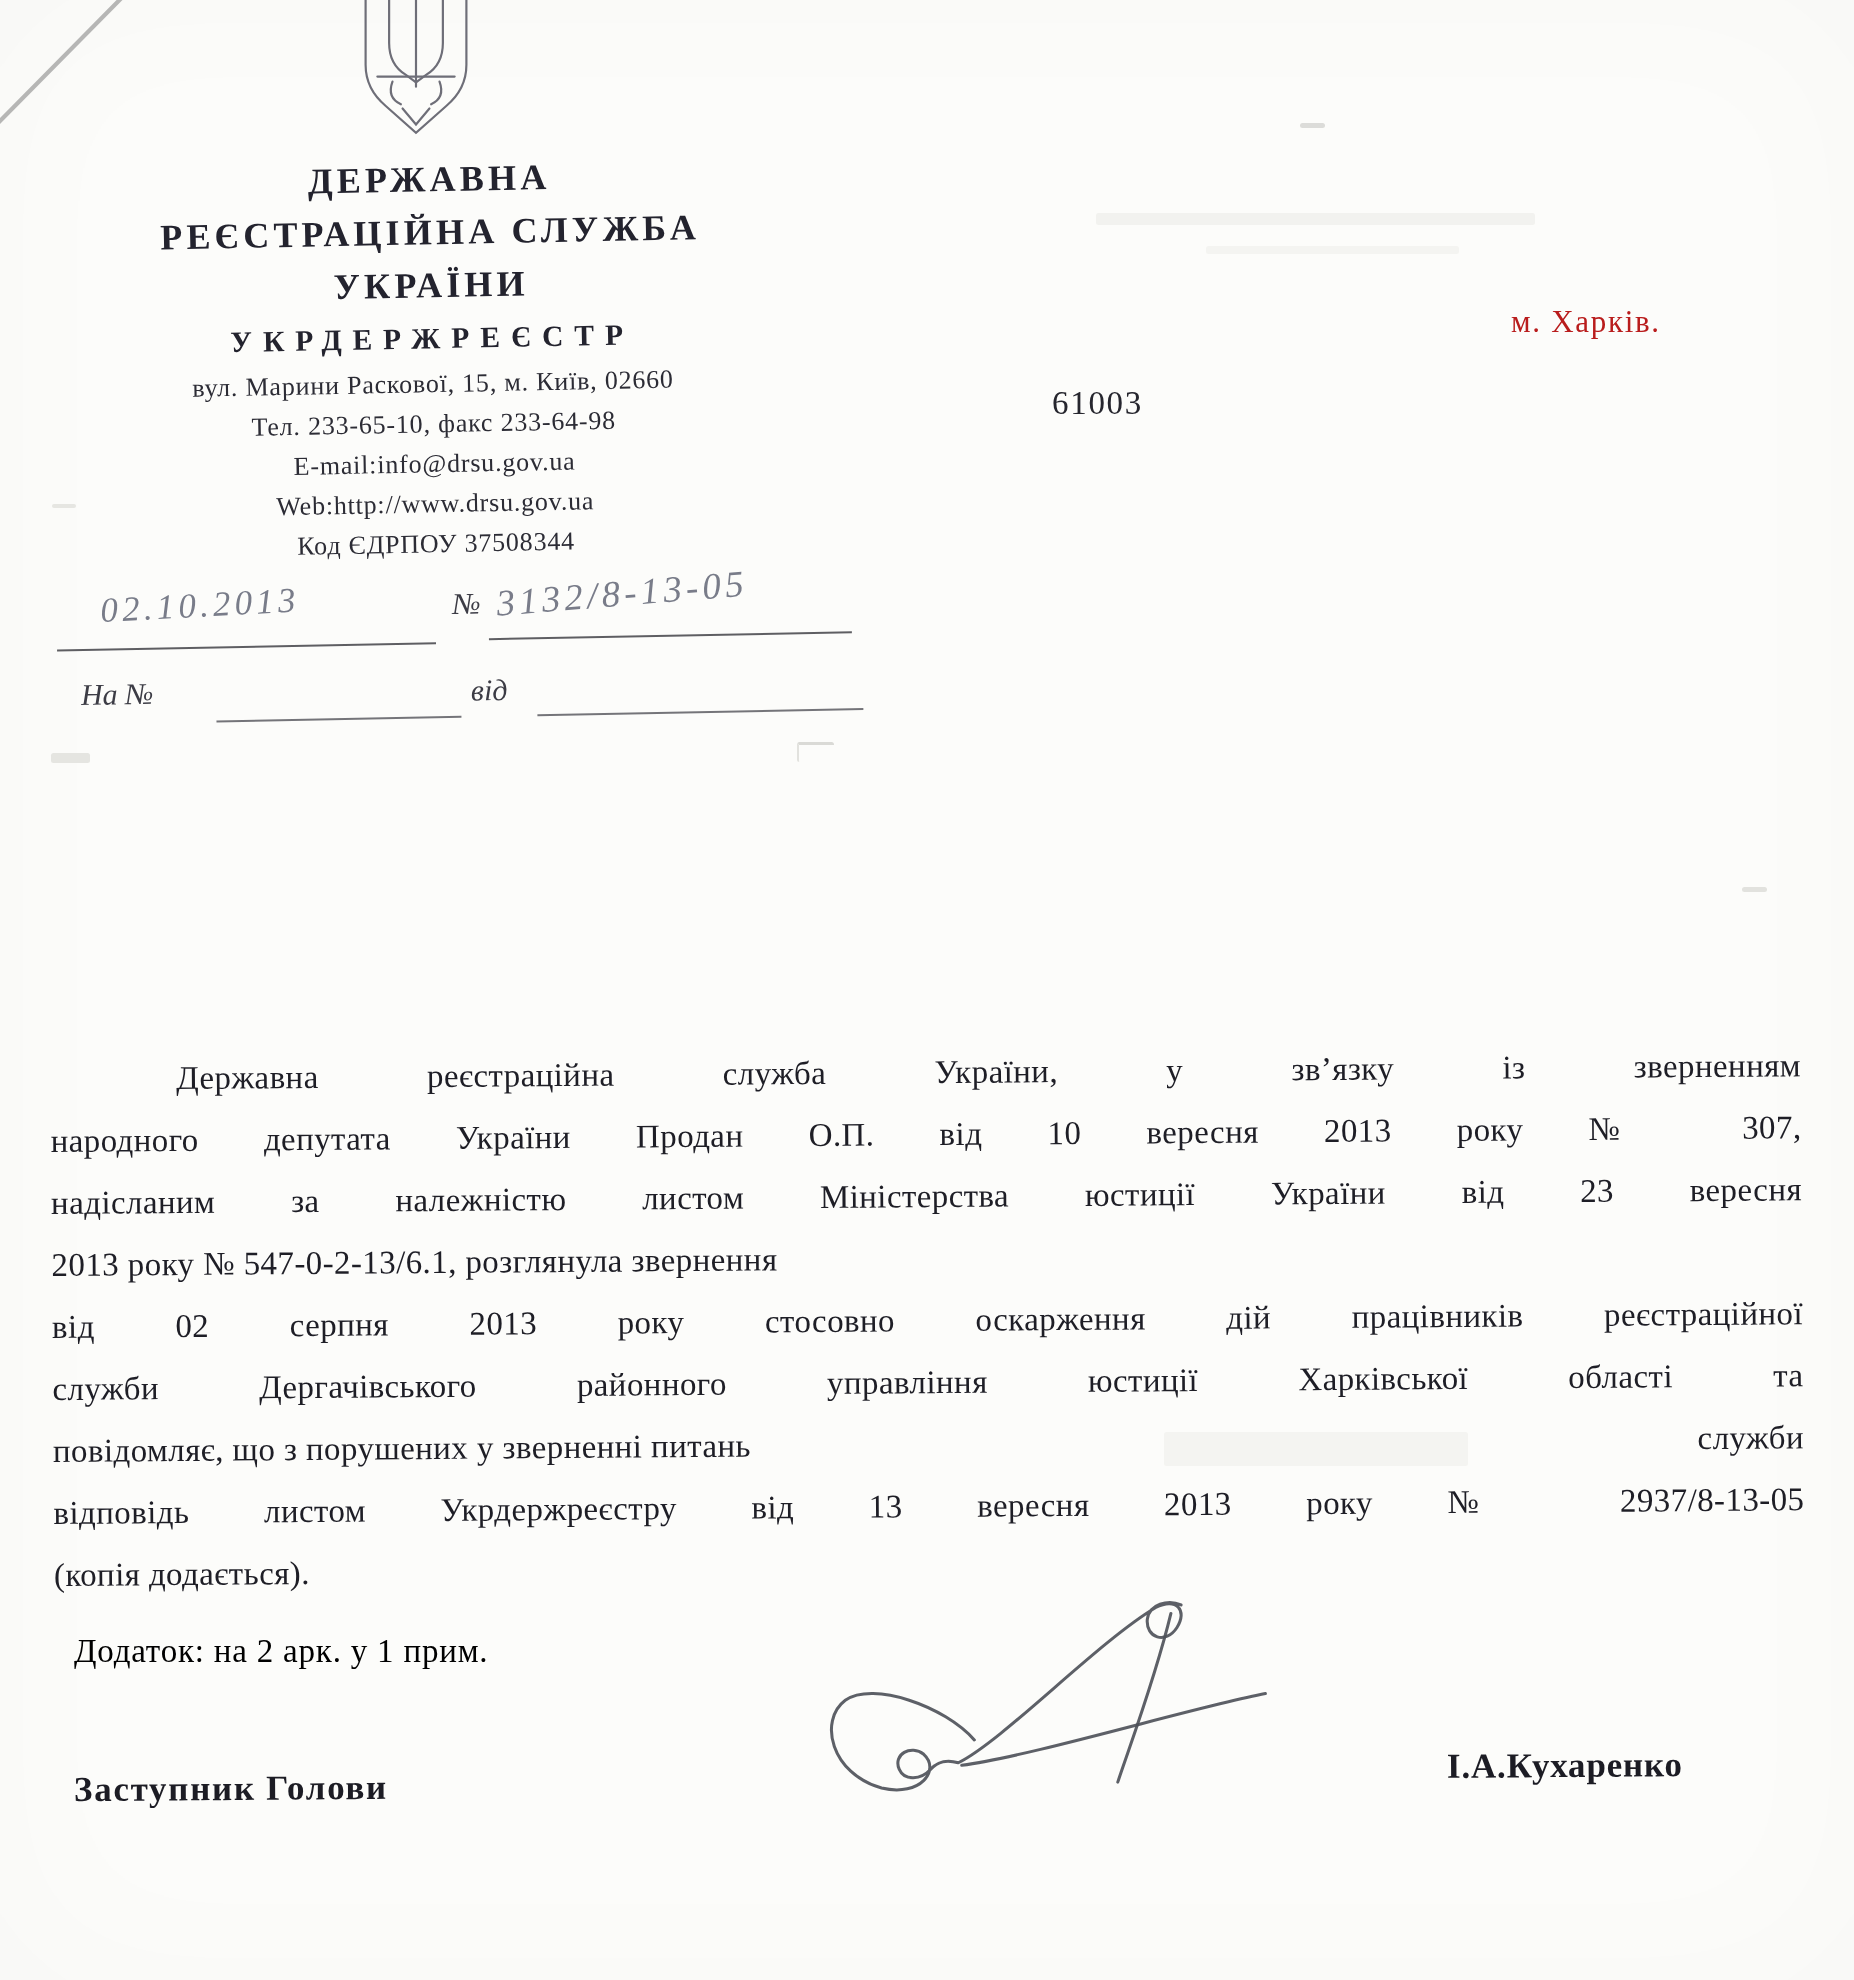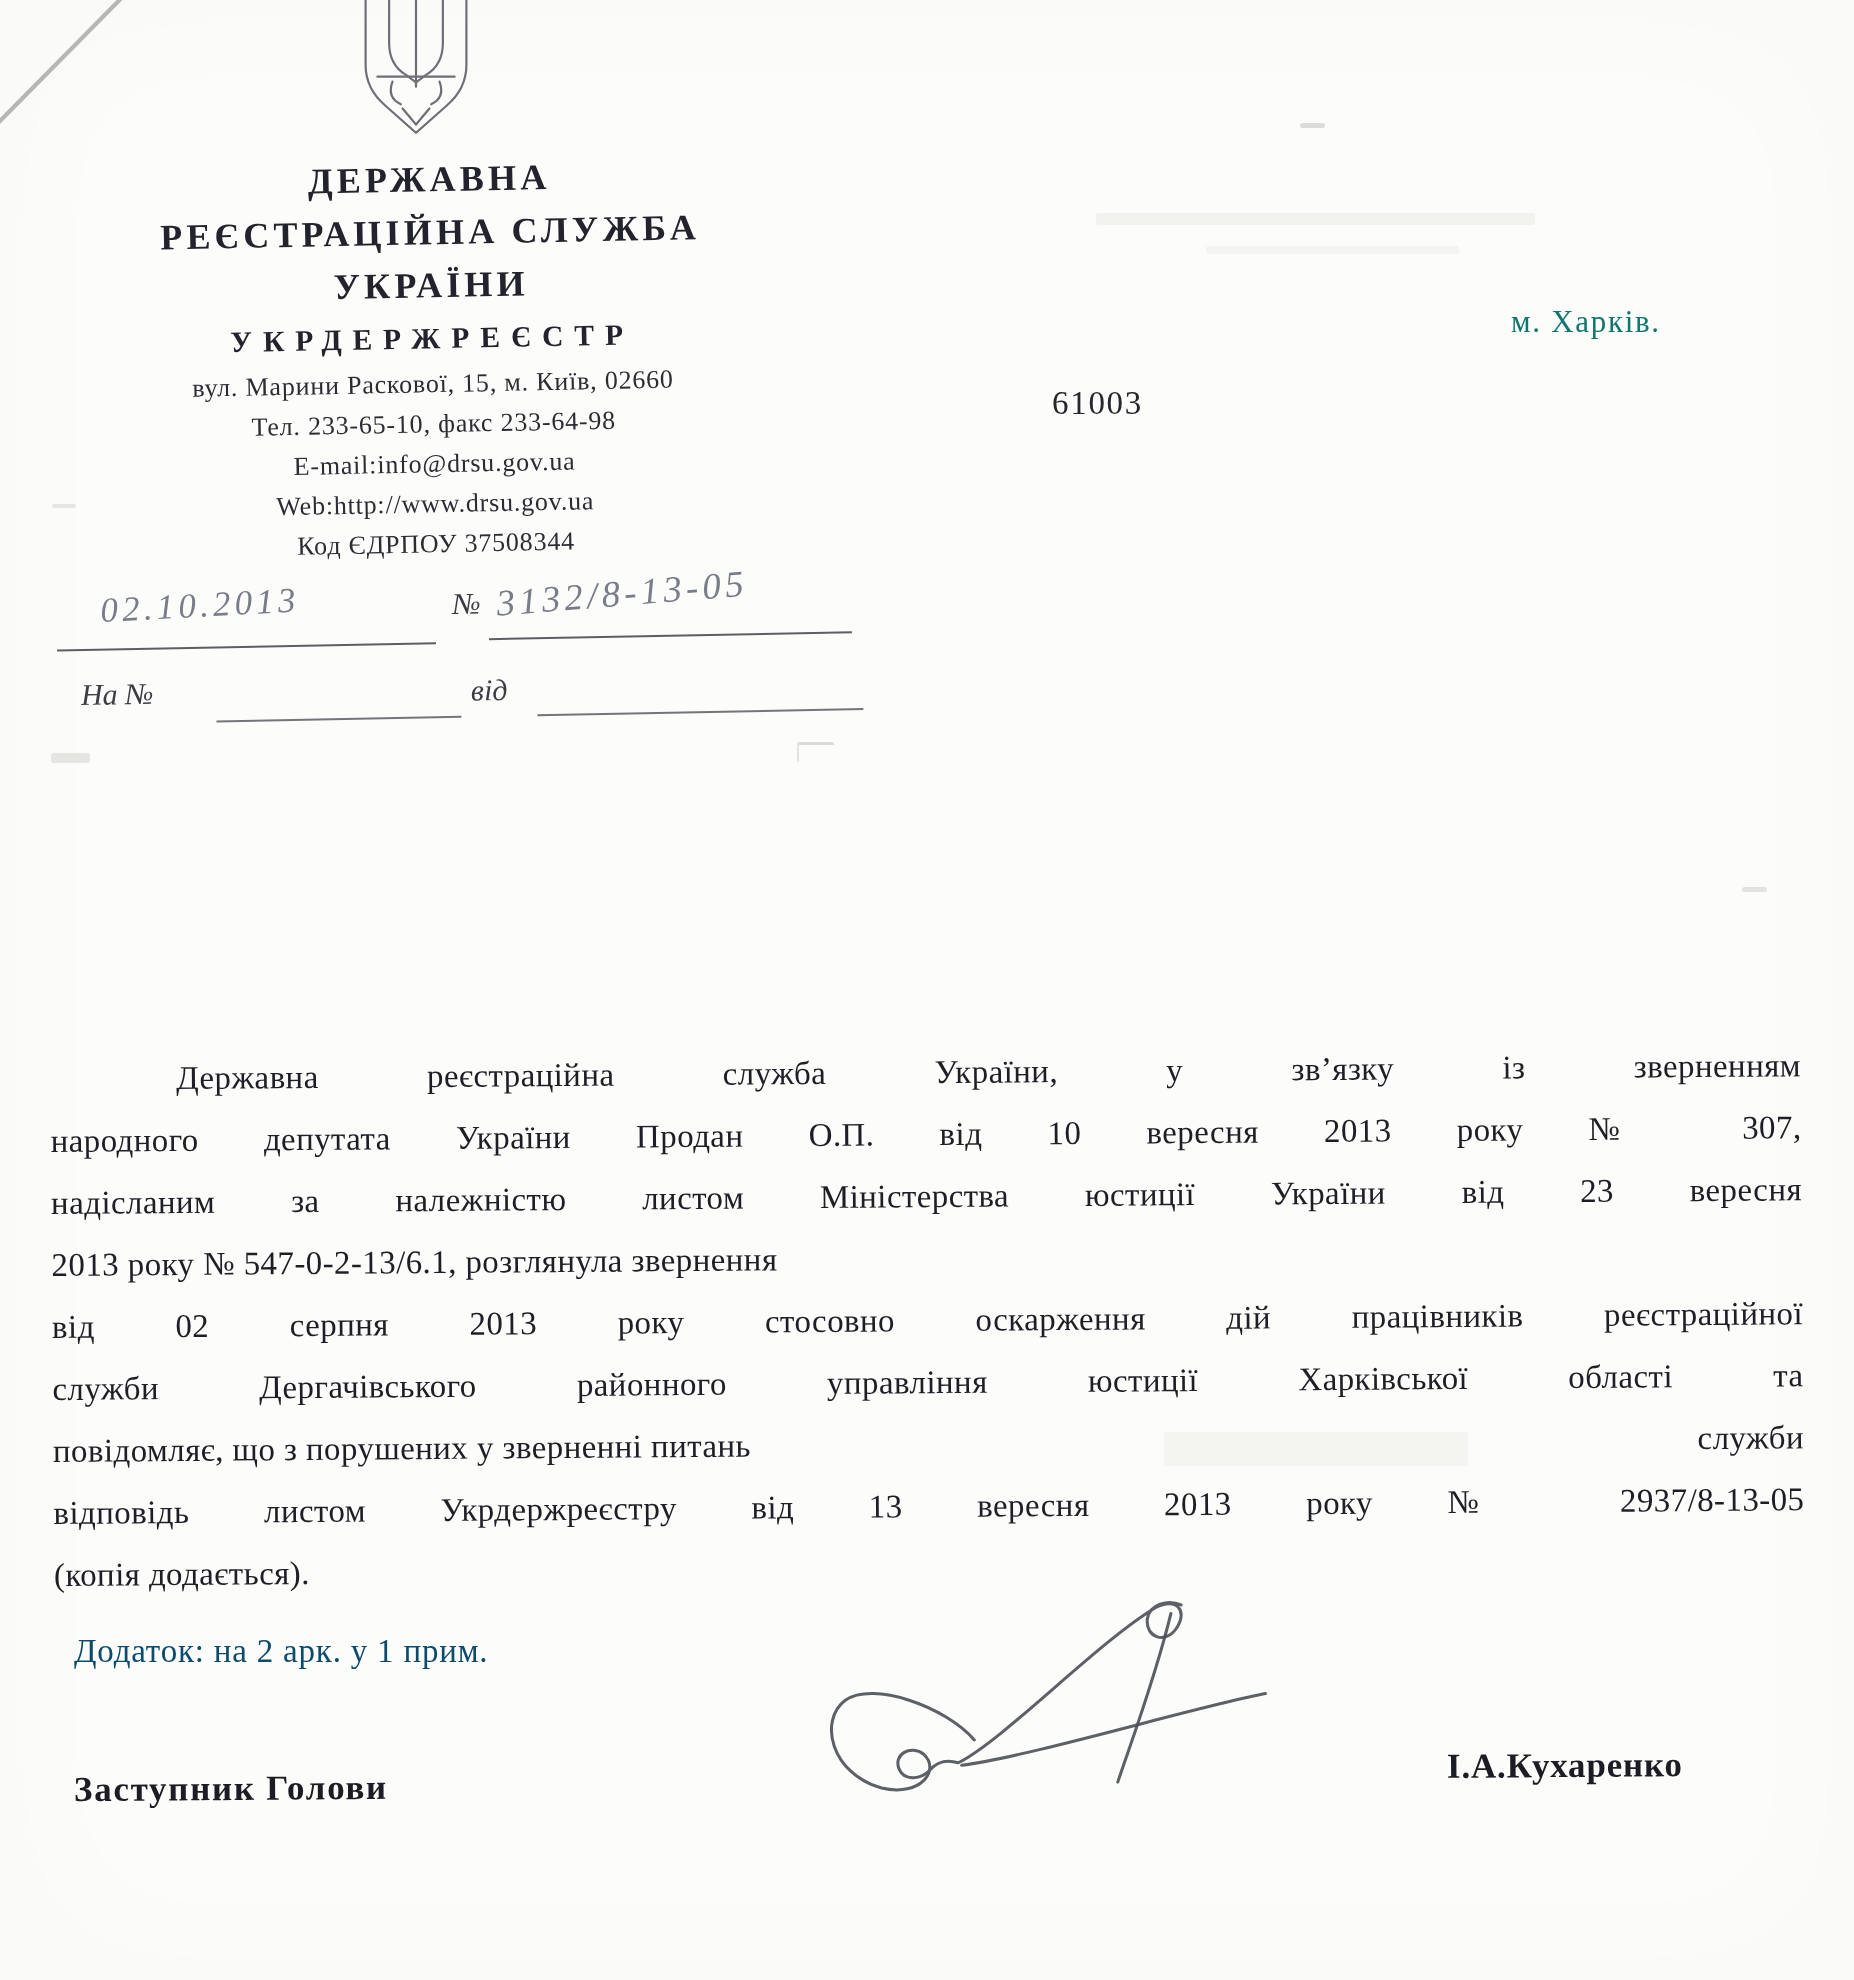--- a/index.html
+++ b/index.html
@@ -33,37 +33,37 @@
 
   .form-item { position:absolute; }
   .hand {
     font-style:italic; color:#6e7280; letter-spacing:4.2px;
     font-size:35px; opacity:.92;
   }
   .printed-label { font-style:italic; font-size:30px; color:#3c3c45; }
   .rule { position:absolute; height:0; border-bottom:2.5px solid #3b3b41; opacity:.82; }
 
   
-  .city { position:absolute; left:1511px; top:304px; font-size:31px; letter-spacing:1.7px; color:#0f766e; }
+  .city { position:absolute; left:1511px; top:304px; font-size:31px; letter-spacing:1.7px; color:#b91c1c; }
   .postal { position:absolute; left:1052px; top:368px; font-size:33px; letter-spacing:1.7px; color:#26262e;margin-top:17px; }
 
   
   .body-block {
     position:absolute; left:52px; top:1048px; width:1751px;
     font-size:33px; line-height:62px; color:#1e1e26;
     transform:rotate(-0.45deg); transform-origin:0 50%;
     letter-spacing:0.4px;
   }
   .jline { text-align:justify; text-align-last:justify; }
   .lline { text-align:left; }
   .indent { text-indent:126px; }
   .split  { display:flex; justify-content:space-between; }
 
   .attachment {
-    position:absolute; left:74px; top:1633px; font-size:33px; color:#0c4a6e;
+    position:absolute; left:74px; top:1633px; font-size:33px; color:#000000;
     letter-spacing:0.8px;
   }
 
   
   .sig-svg { position:absolute; left:793px; top:1567px; }
   .sign-title {
     position:absolute; left:74px; top:1769px;
     font-size:35px; font-weight:bold; letter-spacing:1.7px; color:#1c1c24;
     transform:rotate(-0.4deg);
   }

